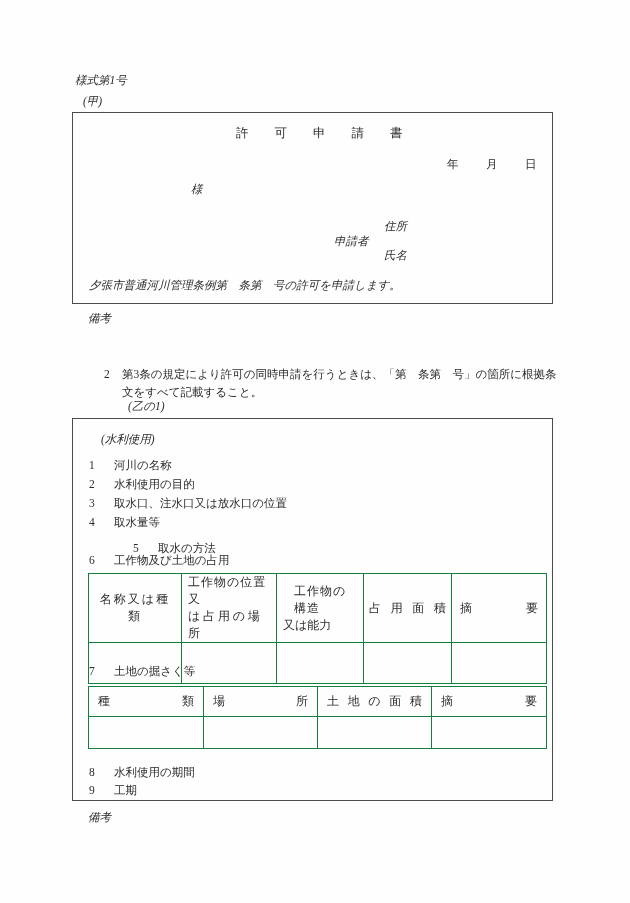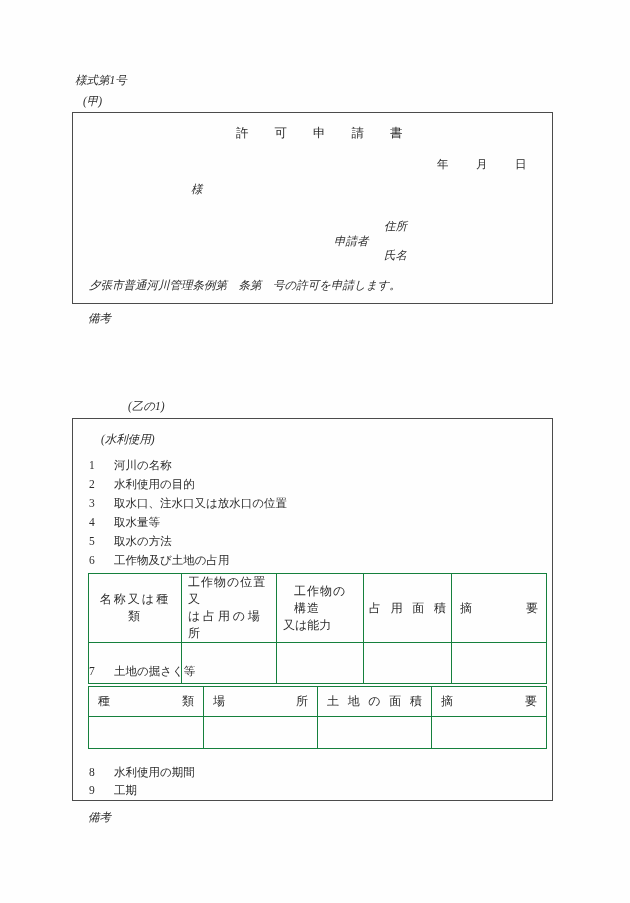--- a/index.html
+++ b/index.html
@@ -22,21 +22,21 @@
   
   .app-title {
     position: absolute;
     left: 163px; top: 12px;
     font-size: 12.5px;
     letter-spacing: 26px;
     white-space: nowrap;
   }
   .date-line {
     position: absolute;
-    left: 364px; top: 44px;
+    left: 374px; top: 44px;
     letter-spacing: 8px;
     white-space: nowrap;
   }
   
   .remark { position: absolute; left: 104px; width: 462px; line-height: 18px; }
   .r-num { display: inline-block; width: 18px; }
   .r-line2 { margin-left: 18px; }
   
   .wu-item { position: absolute; left: 16px; white-space: nowrap; }
   .wu-num { display: inline-block; width: 25px; }
@@ -73,31 +73,35 @@
     <div class="abs" style="left:118px; top:69px;">様</div>
     <div class="abs" style="left:311px; top:106px;">住所</div>
     <div class="abs" style="left:261px; top:121px;">申請者</div>
     <div class="abs" style="left:311px; top:135px;">氏名</div>
     <div class="abs" style="left:16px; top:165px;">夕張市普通河川管理条例第　条第　号の許可を申請します。</div>
   </div>
 
   <div class="abs" style="left:88px; top:311px;">備考</div>
 
 
+  <div class="remark" style="top:365px;">
+    <div><span class="r-num">2</span><span>第3条の規定により許可の同時申請を行うときは、「第　条第　号」の箇所に根拠条</span></div>
+    <div class="r-line2">文をすべて記載すること。</div>
+  </div>
 
   <div class="abs" style="left:83px; top:399px;margin-left:45px;">(乙の1)</div>
 
   <div class="bordered-box" style="left:72px; top:418px; width:481px; height:383px;">
     <div class="abs" style="left:28px; top:13px;">(水利使用)</div>
 
     <div class="wu-item" style="top:39px;"><span class="wu-num">1</span><span>河川の名称</span></div>
     <div class="wu-item" style="top:58px;"><span class="wu-num">2</span><span>水利使用の目的</span></div>
     <div class="wu-item" style="top:77px;"><span class="wu-num">3</span><span>取水口、注水口又は放水口の位置</span></div>
     <div class="wu-item" style="top:96px;"><span class="wu-num">4</span><span>取水量等</span></div>
-    <div class="wu-item" style="top:115px;"><span class="wu-num">5</span><span>取水の方法</span></div>
+    <div class="wu-item" style="top:122px;margin-left:44px;"><span class="wu-num">5</span><span>取水の方法</span></div>
     <div class="wu-item" style="top:134px;"><span class="wu-num">6</span><span>工作物及び土地の占用</span></div>
 
     <table style="left:15px; top:154px; width:458px;">
       <colgroup>
         <col style="width:93px">
           <col style="width:95px">
           <col style="width:87px">
           <col style="width:88px">
           <col style="width:95px">
       </colgroup>

